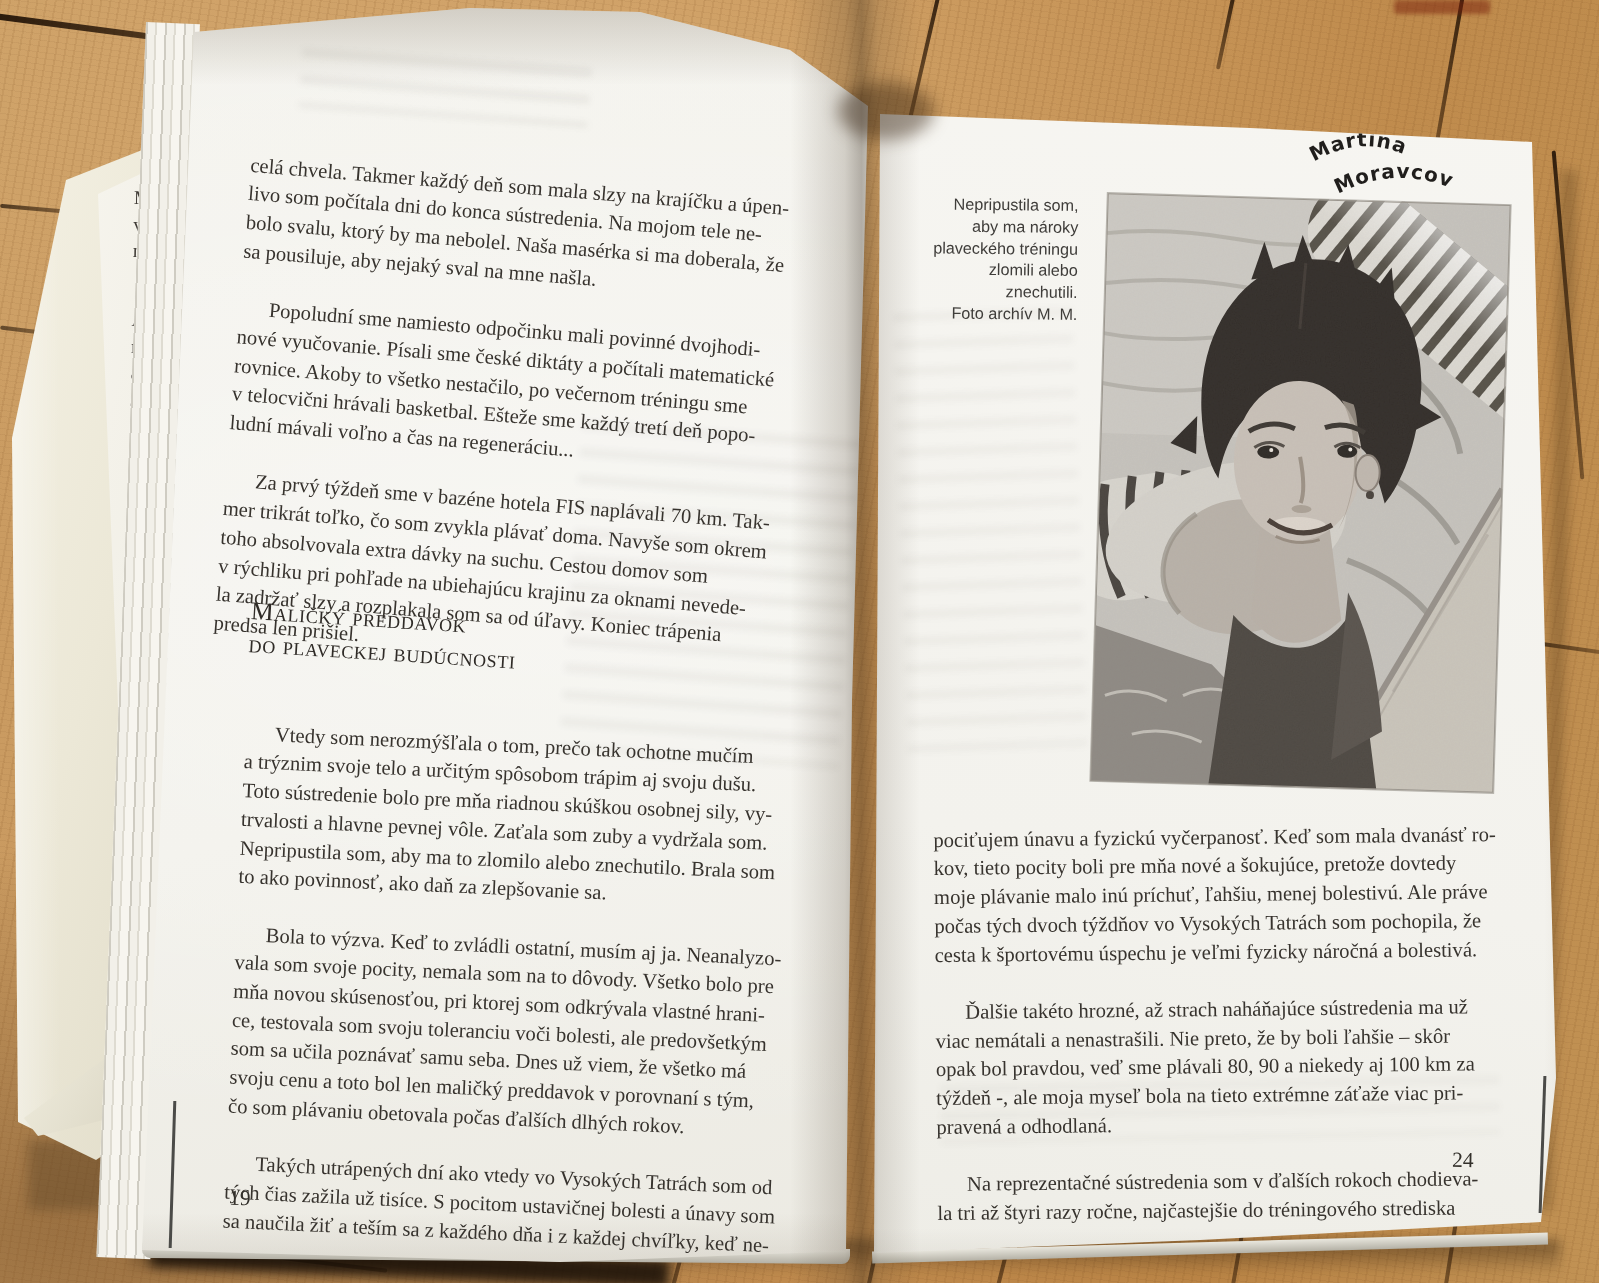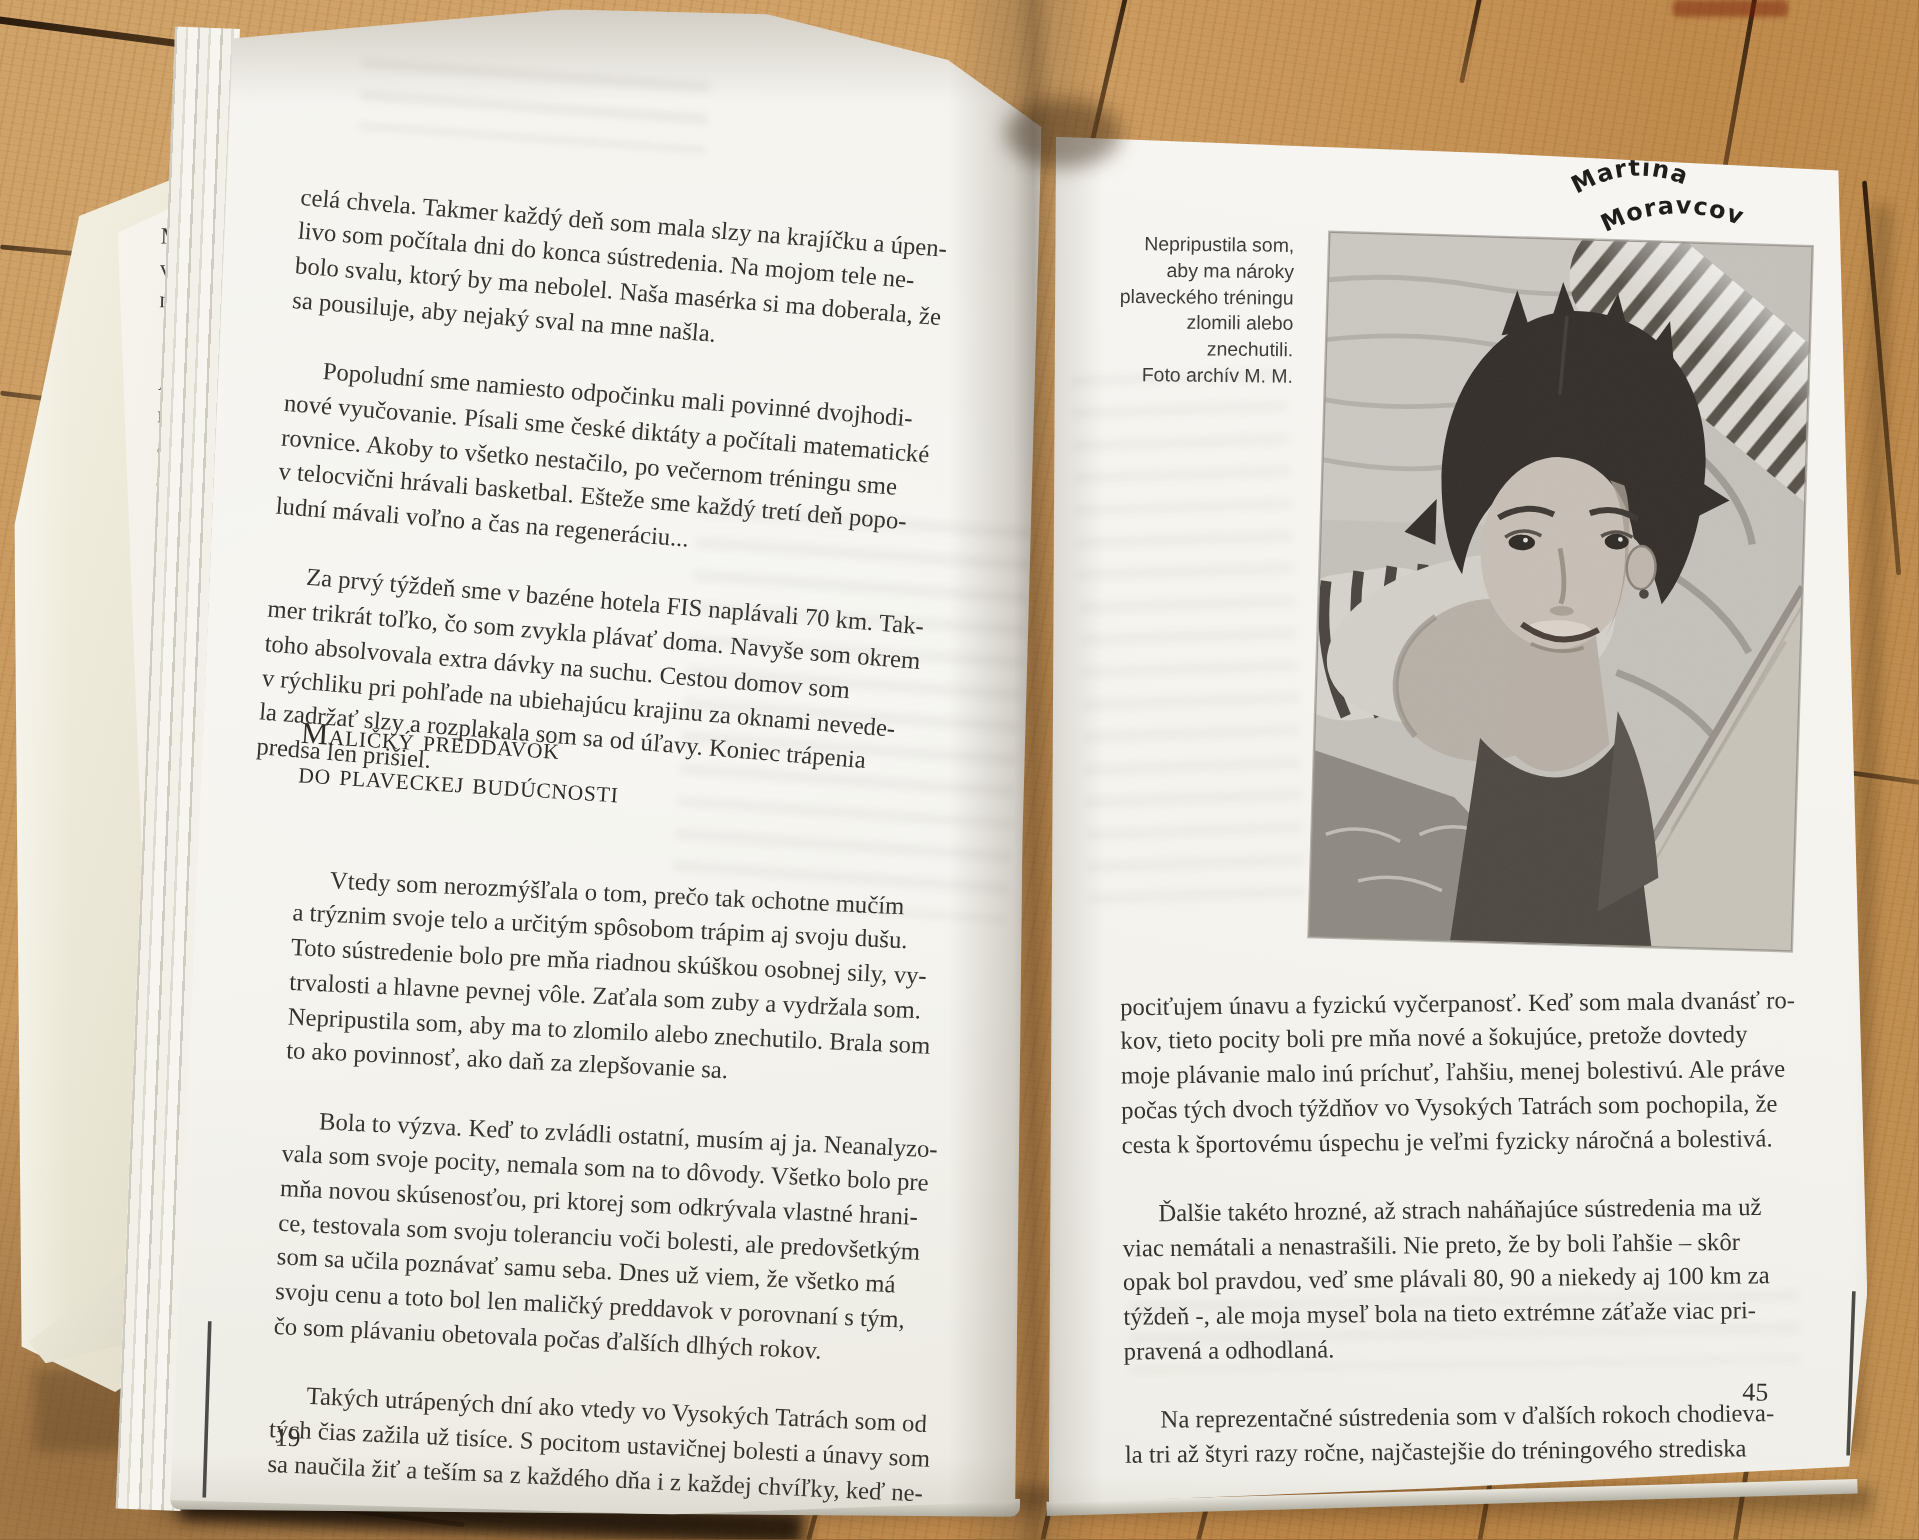--- a/index.html
+++ b/index.html
@@ -359,19 +359,19 @@
 cesta k športovému úspechu je veľmi fyzicky náročná a bolestivá.</p>
       <p class="para ind">Ďalšie takéto hrozné, až strach naháňajúce sústredenia ma už
 viac nemátali a nenastrašili. Nie preto, že by boli ľahšie – skôr
 opak bol pravdou, veď sme plávali 80, 90 a niekedy aj 100 km za
 týždeň -, ale moja myseľ bola na tieto extrémne záťaže viac pri-
 pravená a odhodlaná.</p>
       <p class="para ind">Na reprezentačné sústredenia som v ďalších rokoch chodieva-
 la tri až štyri razy ročne, najčastejšie do tréningového strediska</p>
     </div>
     <span class="rule-v rule-right"></span>
-    <span class="pagenum pn-right">45</span>
+    <span class="pagenum pn-right">24</span>
   </div>
 
   <div class="gutter-shadow"></div>
   <div class="gutter-top"></div>
 
 </div>
 
 </body></html>

